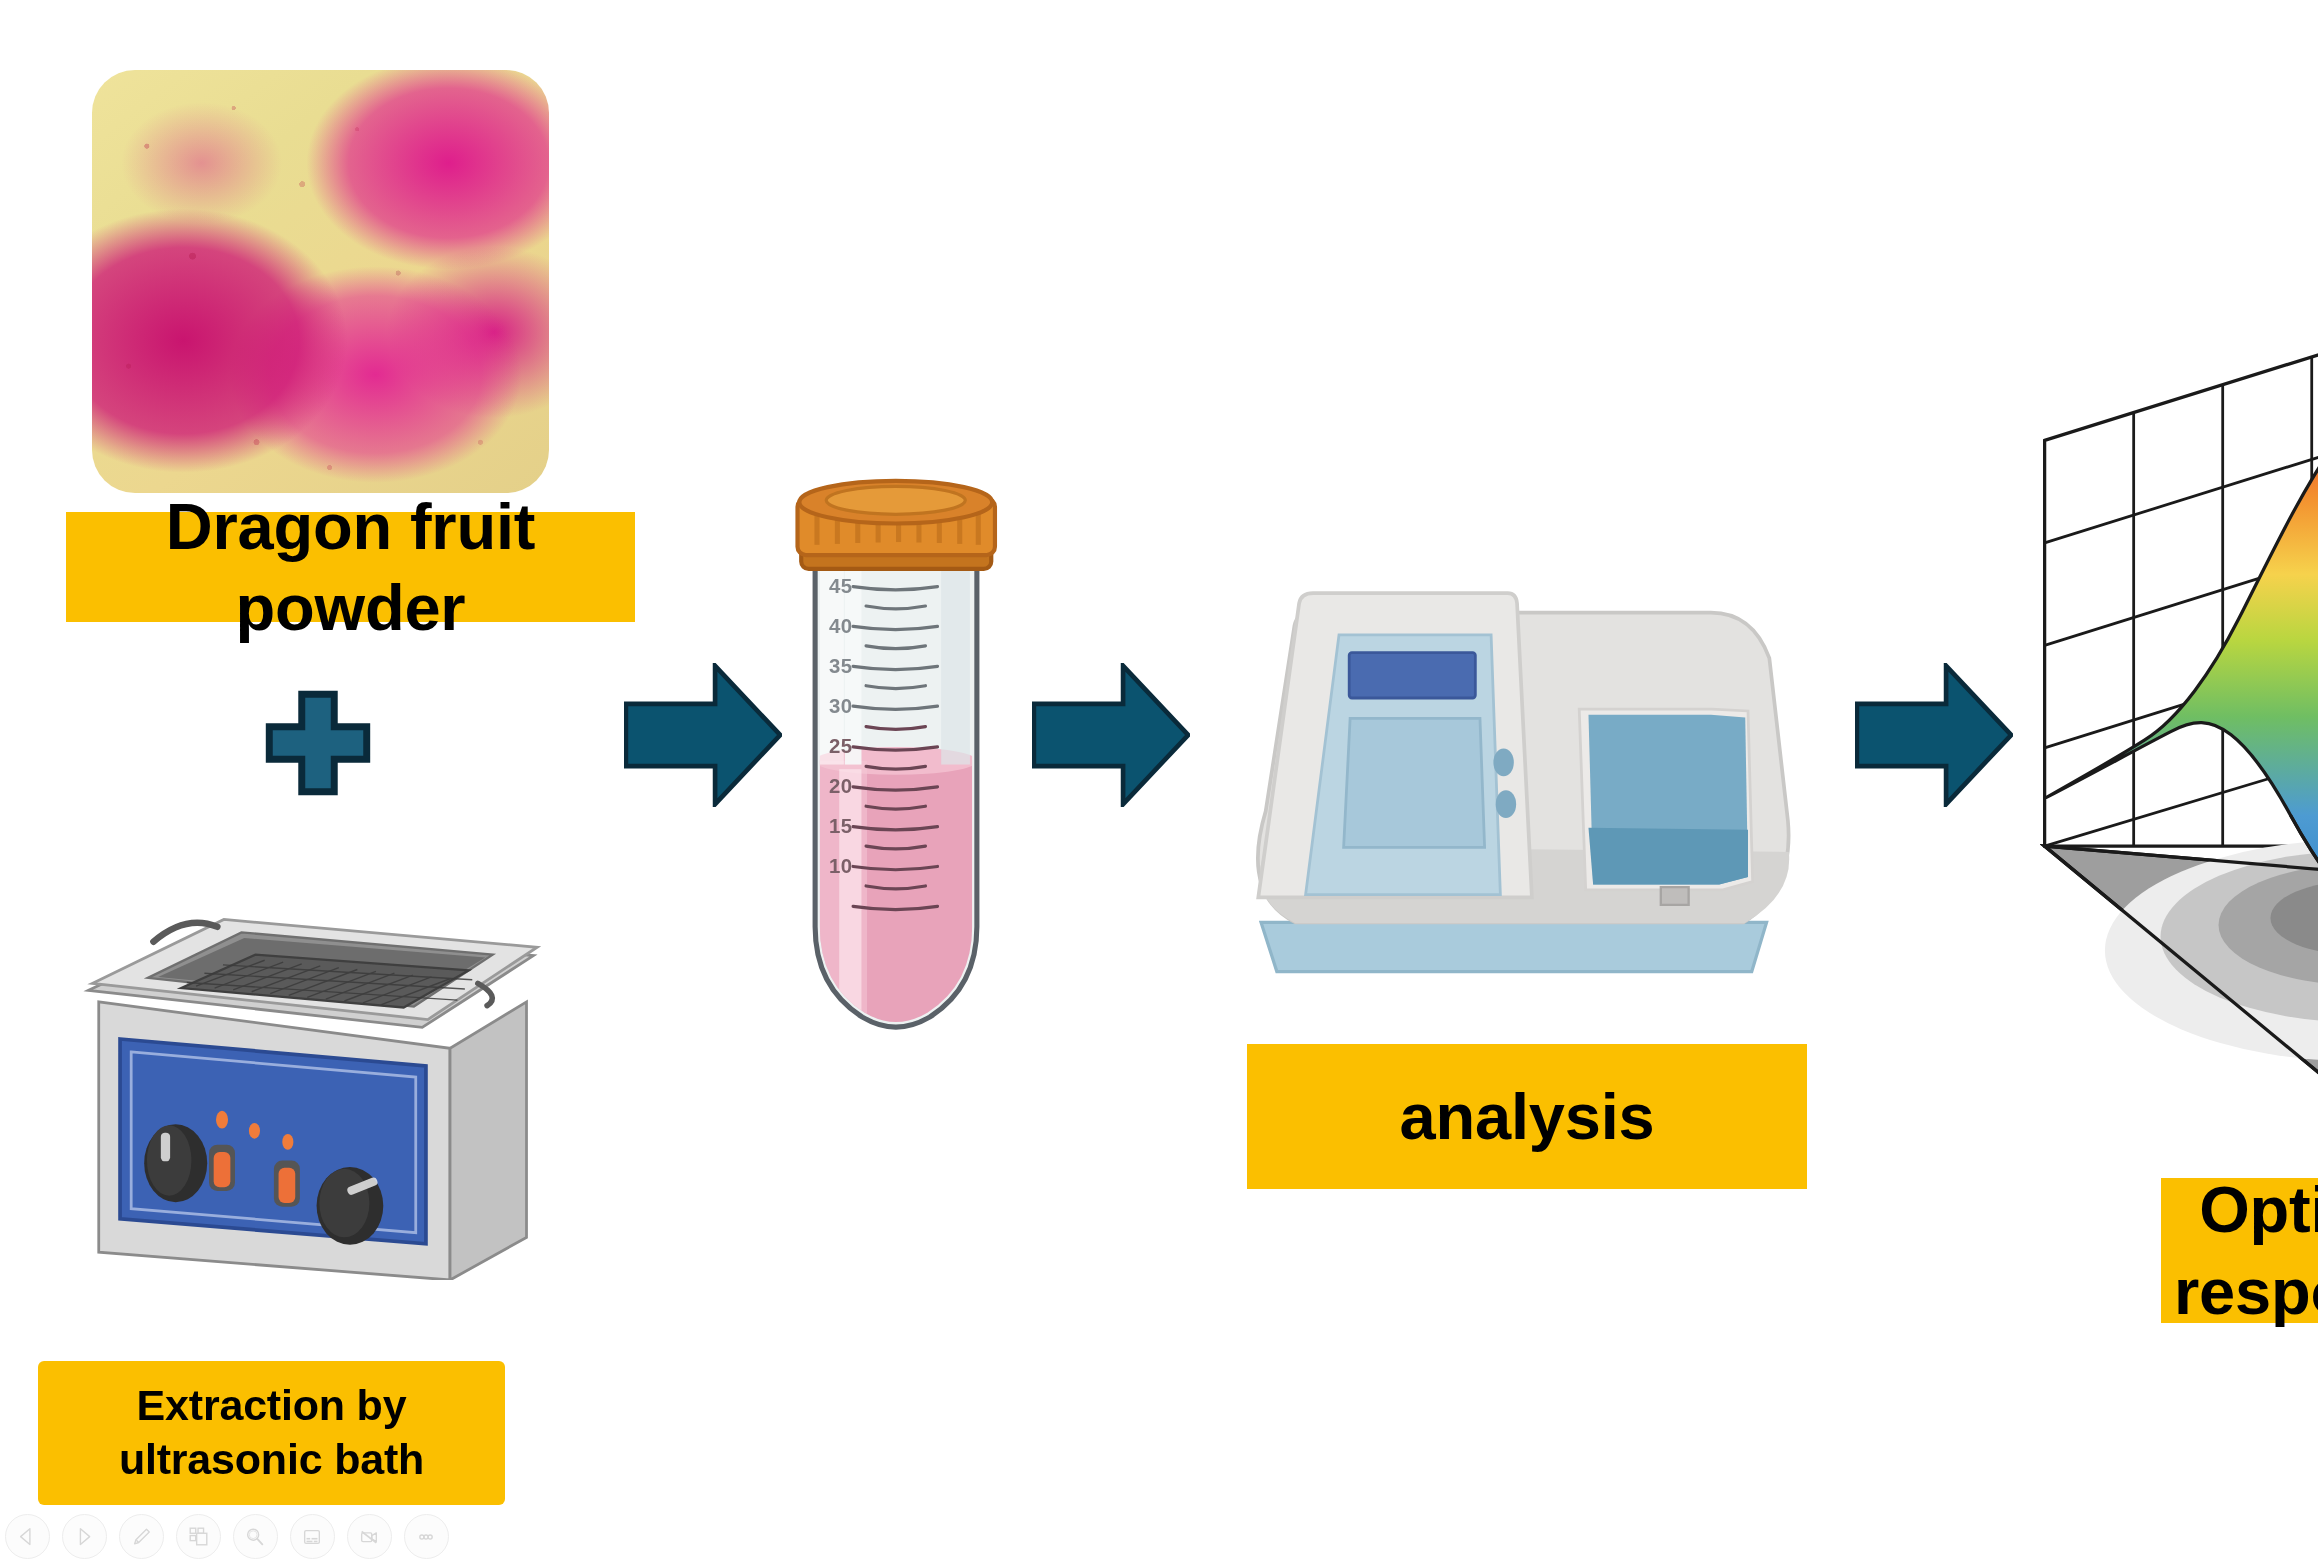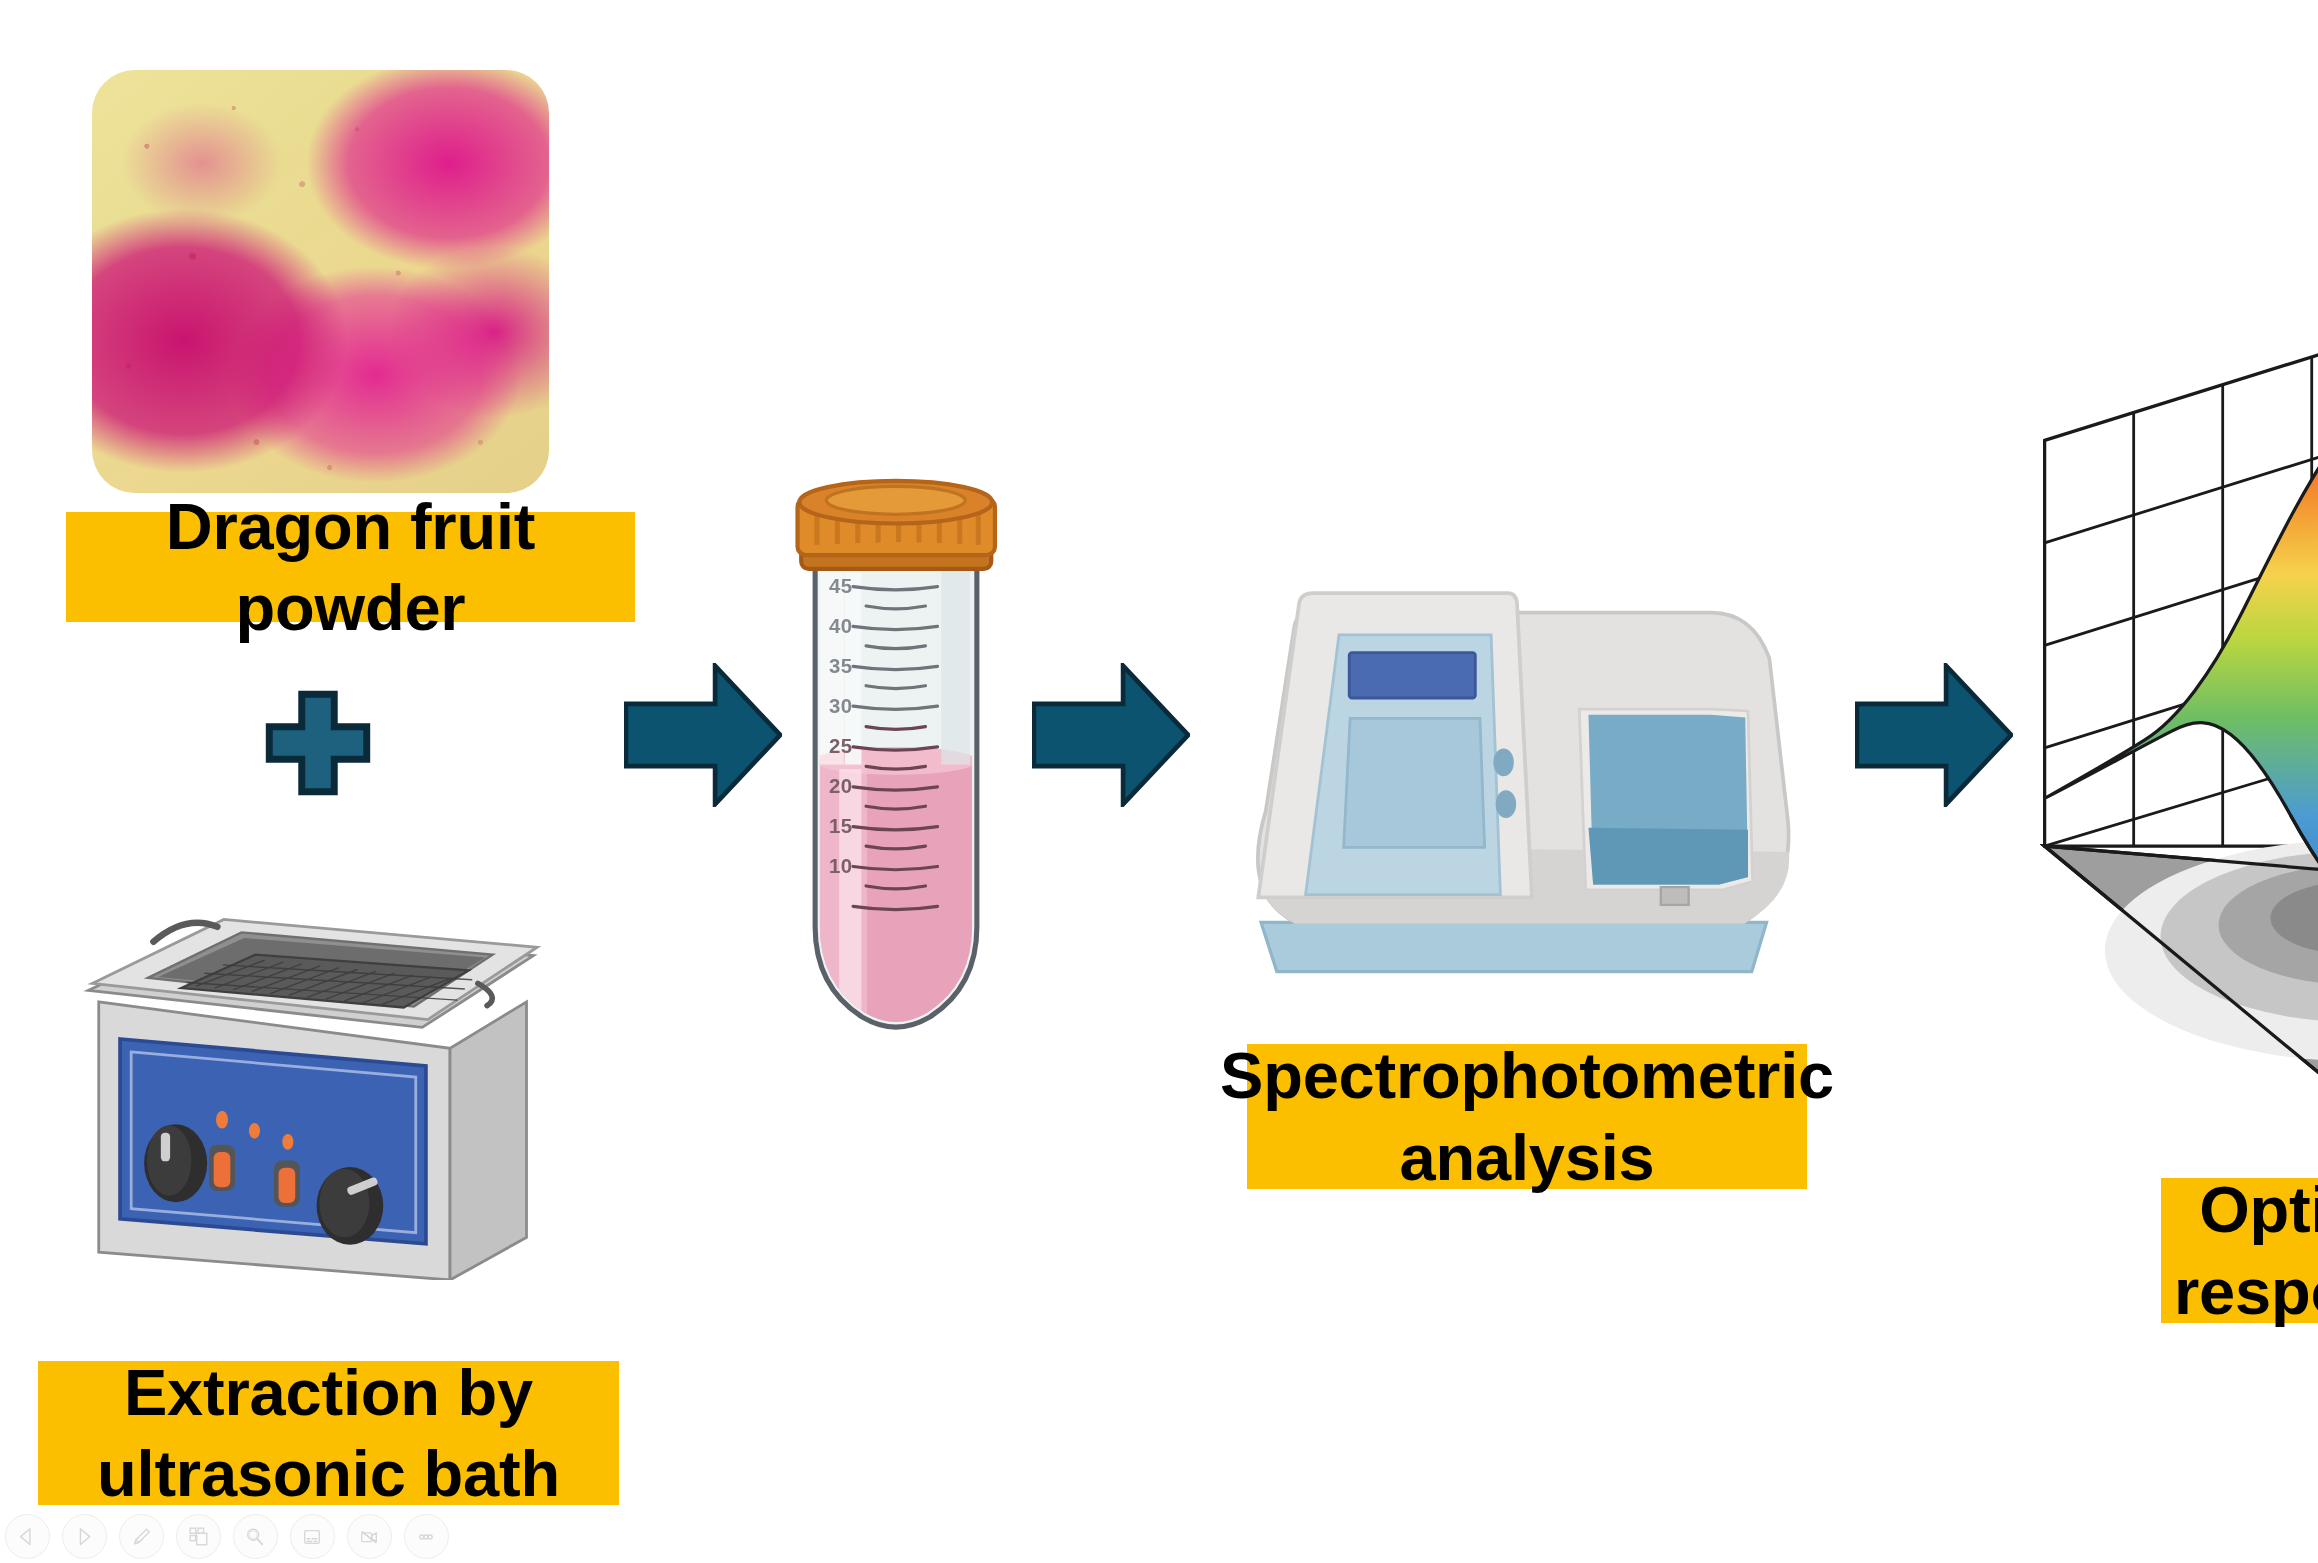--- a/index.html
+++ b/index.html
@@ -12,21 +12,21 @@
 
   
   .caption{
     position:absolute;background:#FBBF00;color:#000;
     font-weight:bold;text-align:center;
     display:flex;align-items:center;justify-content:center;
     line-height:1.25;letter-spacing:-0.2px;
     font-family:"Liberation Sans", sans-serif;
   }
   #cap-powder{left:38px;top:512px;width:569px;height:110px;font-size:65px;margin-left:28px;}
-  #cap-bath  {left:38px;top:1361px;width:581px;height:144px;font-size:65px;}
+  #cap-bath  {left:38px;top:1361px;width:467px;height:144px;font-size:43px;border-radius:6px;}
   #cap-spec  {left:1247px;top:1044px;width:560px;height:145px;font-size:65px;}
   #cap-opt   {left:2161px;top:1178px;width:561px;height:145px;font-size:65px;}
   .caption span{display:block;width:100%;}
 
   
   #powder{
     position:absolute;left:92px;top:70px;width:457px;height:423px;
     border-radius:43px;overflow:hidden;
     background:
       radial-gradient(ellipse 42% 34% at 78% 22%, rgba(222,20,140,.95) 0%, rgba(222,20,140,.6) 52%, rgba(222,20,140,0) 74%),
@@ -256,21 +256,20 @@
 
     <path d="M826 300 L1112 300 L1190 304 L1200 672 L1134 690 L840 690 Z" fill="#eceae8" stroke="#d4d2d0" stroke-width="6"></path>
     <path d="M846 312 L1110 312 L1184 318 L1190 662 L1128 678 L856 678 Z" fill="#78ABC6"></path>
     <path d="M846 556 L1190 560 L1190 662 L1128 678 L856 678 Z" fill="#5E98B6"></path>
 
     <path d="M1002 684 L1062 684 L1062 722 L1002 722 Z" fill="#BFBDBB" stroke="#a7a5a3" stroke-width="5"></path>
   </svg>
 
   <div class="caption" id="cap-spec">
     <div>
-      <span>Spectrophotometric</span>
       <span>analysis</span>
     </div>
   </div>
 
   <svg class="arrow" style="left:1855px;top:663px;width:158px;height:144px;" viewBox="0 0 340 310">
     <path d="M4 88 H196 V6 L336 155 L196 304 V222 H4 Z" fill="#0B536F" stroke="#0A2A3A" stroke-width="10" stroke-linejoin="miter"></path>
   </svg>
 
   <svg id="surface" viewBox="0 0 1570 1860">
     <defs>

